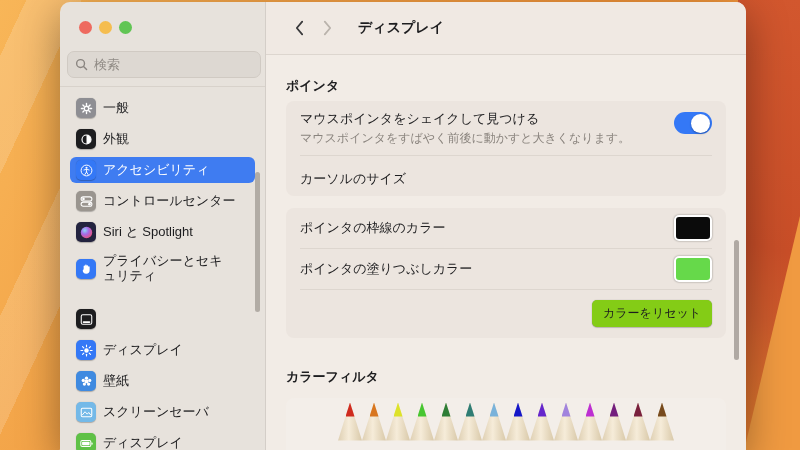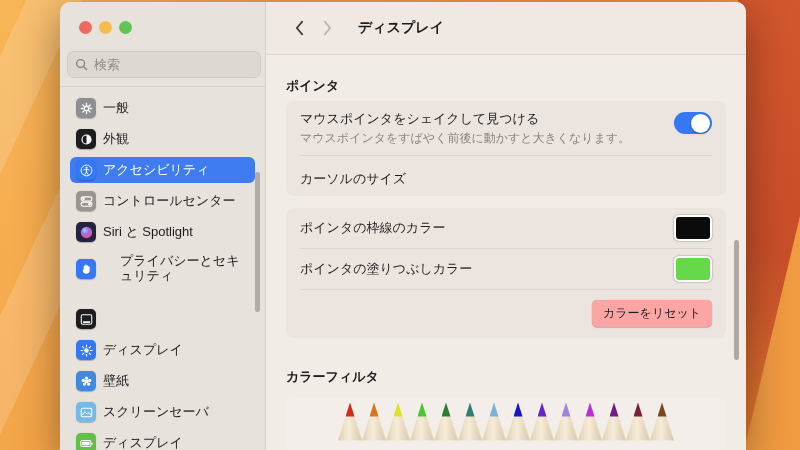--- a/index.html
+++ b/index.html
@@ -32,21 +32,21 @@
   .nav{margin-top:8px;}
   .side-item{display:flex;align-items:center;gap:7px;margin:0 10px 5px 10px;padding:2px 6px;
     border-radius:6px;min-height:22px;cursor:default;}
   .side-item.selected{background:#3f7cf1;}
   .side-item.selected .side-label{color:#fff;}
   .side-icon{width:20px;height:20px;border-radius:5px;flex:none;display:flex;
     align-items:center;justify-content:center;box-shadow:0 .5px 1px rgba(0,0,0,.25);}
   .side-icon svg{width:15px;height:15px;display:block;}
   .side-label{font-size:13px;color:#1d1d1f;line-height:1.15;}
   .side-item.two-line{min-height:34px;}
-  .side-item.two-line .side-label{width:120px;margin-left:17px;}
+  .side-item.two-line .side-label{width:120px;}
   .side-spacer{height:13px;}
   .side-scrollbar{position:absolute;right:5px;top:170px;width:5px;height:140px;border-radius:3px;
     background:#a8a29b;opacity:.85;}
   
   .content{position:relative;flex:1;background:#f2ece6;display:flex;flex-direction:column;}
   .titlebar{position:relative;height:52px;flex:none;background:#f0e9e3;border-bottom:1px solid #ddd6cf;
     display:flex;align-items:center;padding-left:24px;}
   .nav-btn{width:18px;height:24px;display:flex;align-items:center;justify-content:center;background:none;border:none;padding:0;}
   .nav-btn + .nav-btn{margin-left:10px;}
   .page-title{margin-left:22px;font-size:14px;font-weight:bold;color:#1d1d1f;}
@@ -71,21 +71,21 @@
   .track{position:relative;height:22px;}
   .track-line{position:absolute;left:0;right:0;top:10px;height:3px;background:#d8d1ca;border-radius:2px;}
   .tick{position:absolute;top:7px;width:1px;height:9px;background:#c6bfb7;transform:translateX(-50%);}
   .thumb{position:absolute;left:0;top:0;width:13px;height:22px;border-radius:7px;background:#fff;
     box-shadow:0 0 2px rgba(0,0,0,.35),0 1px 2px rgba(0,0,0,.2);}
   .slider-labels{display:flex;justify-content:space-between;font-size:11px;color:#4a453f;margin-top:3px;}
   .row-color{min-height:40px;align-items:center;}
   .swatch{width:34px;height:22px;border-radius:5px;border:2px solid #fff;
     box-shadow:0 0 2px rgba(0,0,0,.45);flex:none;}
   .row-reset{justify-content:flex-end;padding:10px 0 11px;}
-  .reset-btn{background:#fca5a5;border:none;border-radius:5px;padding:5px 11px;font-size:12px;color:#1d1d1f;
+  .reset-btn{background:#84cc16;border:none;border-radius:5px;padding:5px 11px;font-size:12px;color:#1d1d1f;
     box-shadow:0 0 1px rgba(0,0,0,.35),0 1px 1px rgba(0,0,0,.18);font-family:Liberation Sans, sans-serif;}
   
   .card-pencils{height:62px;overflow:hidden;display:flex;justify-content:center;
     padding-top:5px;background:#f3eee9;}
   .pencil{position:relative;width:24px;height:80px;flex:none;}
   .p-wood{position:absolute;top:0;left:0;width:24px;height:38px;
     background:linear-gradient(90deg,#decfb2,#f6ecd9 45%,#d9c9a9);
     clip-path:polygon(50% 0,100% 100%,0 100%);}
   .p-tip{position:absolute;top:0;left:7.5px;width:9px;height:14px;
     clip-path:polygon(50% 0,100% 100%,0 100%);}

